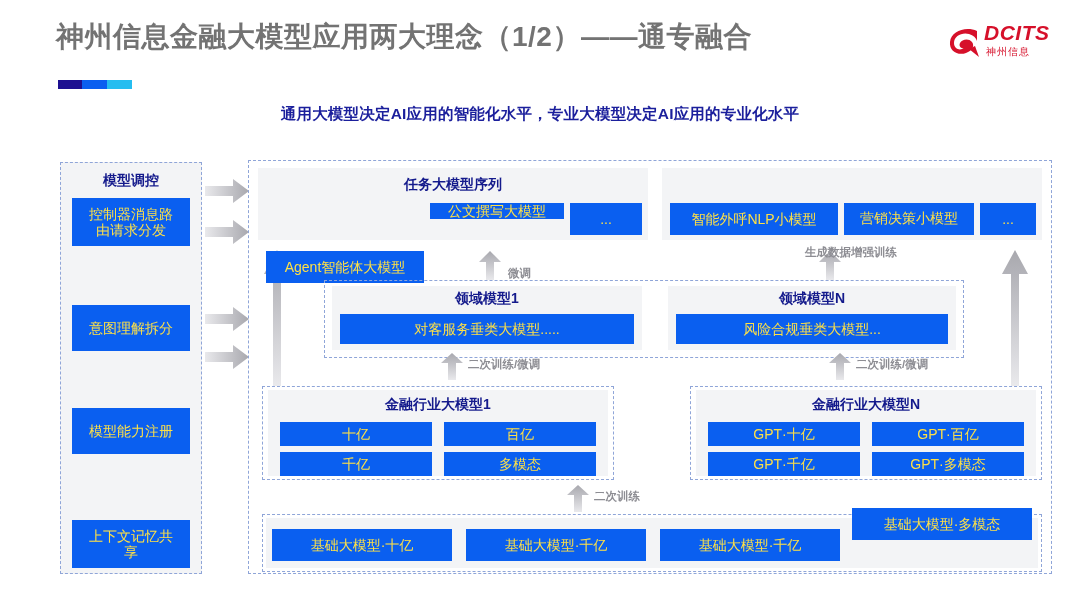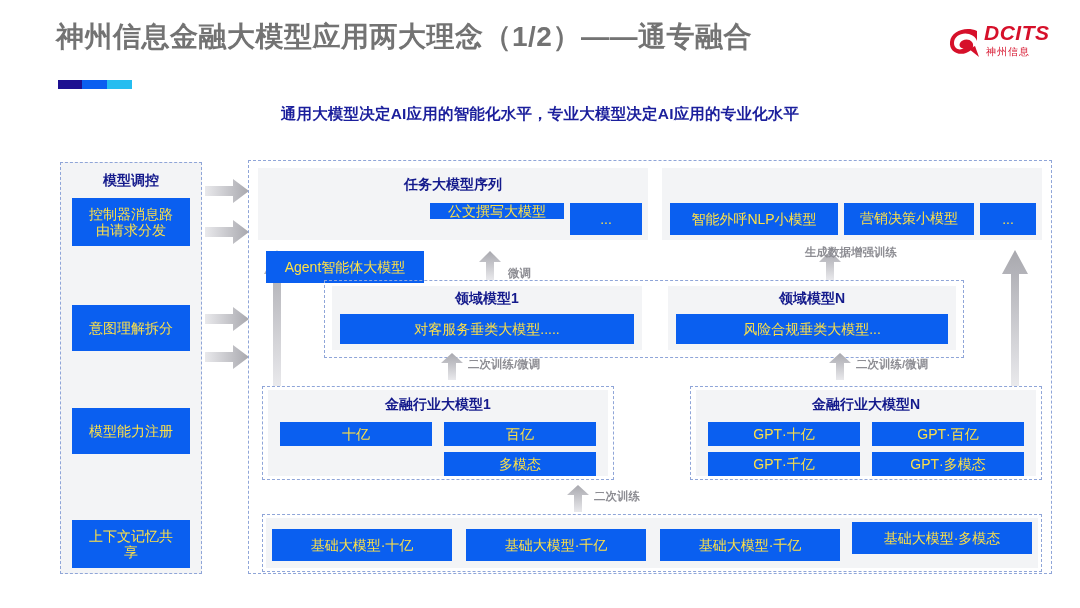--- a/index.html
+++ b/index.html
@@ -182,35 +182,36 @@
   <svg class="arrow-up" style="left:828px; top:352px; width:24px; height:28px;" viewBox="0 0 24 28">
     <path d="M8 28 L8 11 L1 11 L12 1 L23 11 L16 11 L16 28 Z" fill="url(#gu)"></path>
   </svg>
   <div class="arrow-label" style="left:856px; top:358px;">二次训练/微调</div>
 
   <div class="dashed" style="left:262px; top:386px; width:352px; height:94px;"></div>
   <div class="panel-grey" style="left:268px; top:390px; width:340px; height:86px;"></div>
   <div class="group-title" style="left:268px; top:396px; width:340px;">金融行业大模型1</div>
   <div class="bluebox" style="left:280px; top:422px; width:152px; height:24px;">十亿</div>
   <div class="bluebox" style="left:444px; top:422px; width:152px; height:24px;">百亿</div>
+  <div class="bluebox" style="left:280px; top:452px; width:152px; height:24px;">千亿</div>
   <div class="bluebox" style="left:444px; top:452px; width:152px; height:24px;">多模态</div>
 
   <div class="dashed" style="left:690px; top:386px; width:352px; height:94px;"></div>
   <div class="panel-grey" style="left:696px; top:390px; width:340px; height:86px;"></div>
   <div class="group-title" style="left:696px; top:396px; width:340px;">金融行业大模型N</div>
   <div class="bluebox" style="left:708px; top:422px; width:152px; height:24px;">GPT·十亿</div>
   <div class="bluebox" style="left:872px; top:422px; width:152px; height:24px;">GPT·百亿</div>
   <div class="bluebox" style="left:708px; top:452px; width:152px; height:24px;">GPT·千亿</div>
   <div class="bluebox" style="left:872px; top:452px; width:152px; height:24px;">GPT·多模态</div>
 
   <svg class="arrow-up" style="left:566px; top:484px; width:24px; height:28px;" viewBox="0 0 24 28">
     <path d="M8 28 L8 11 L1 11 L12 1 L23 11 L16 11 L16 28 Z" fill="url(#gu)"></path>
   </svg>
   <div class="arrow-label" style="left:594px; top:490px;">二次训练</div>
 
   <div class="dashed" style="left:262px; top:514px; width:780px; height:58px;"></div>
   <div class="panel-grey" style="left:266px; top:518px; width:772px; height:50px;"></div>
   <div class="bluebox" style="left:272px; top:529px; width:180px; height:32px;">基础大模型·十亿</div>
   <div class="bluebox" style="left:466px; top:529px; width:180px; height:32px;">基础大模型·千亿</div>
   <div class="bluebox" style="left:660px; top:529px; width:180px; height:32px;">基础大模型·千亿</div>
-  <div class="bluebox" style="left:852px; top:522px; width:180px; height:32px;">基础大模型·多模态</div>
+  <div class="bluebox" style="left:852px; top:508px; width:180px; height:32px;">基础大模型·多模态</div>
 
 </div>
 
 </body></html>

